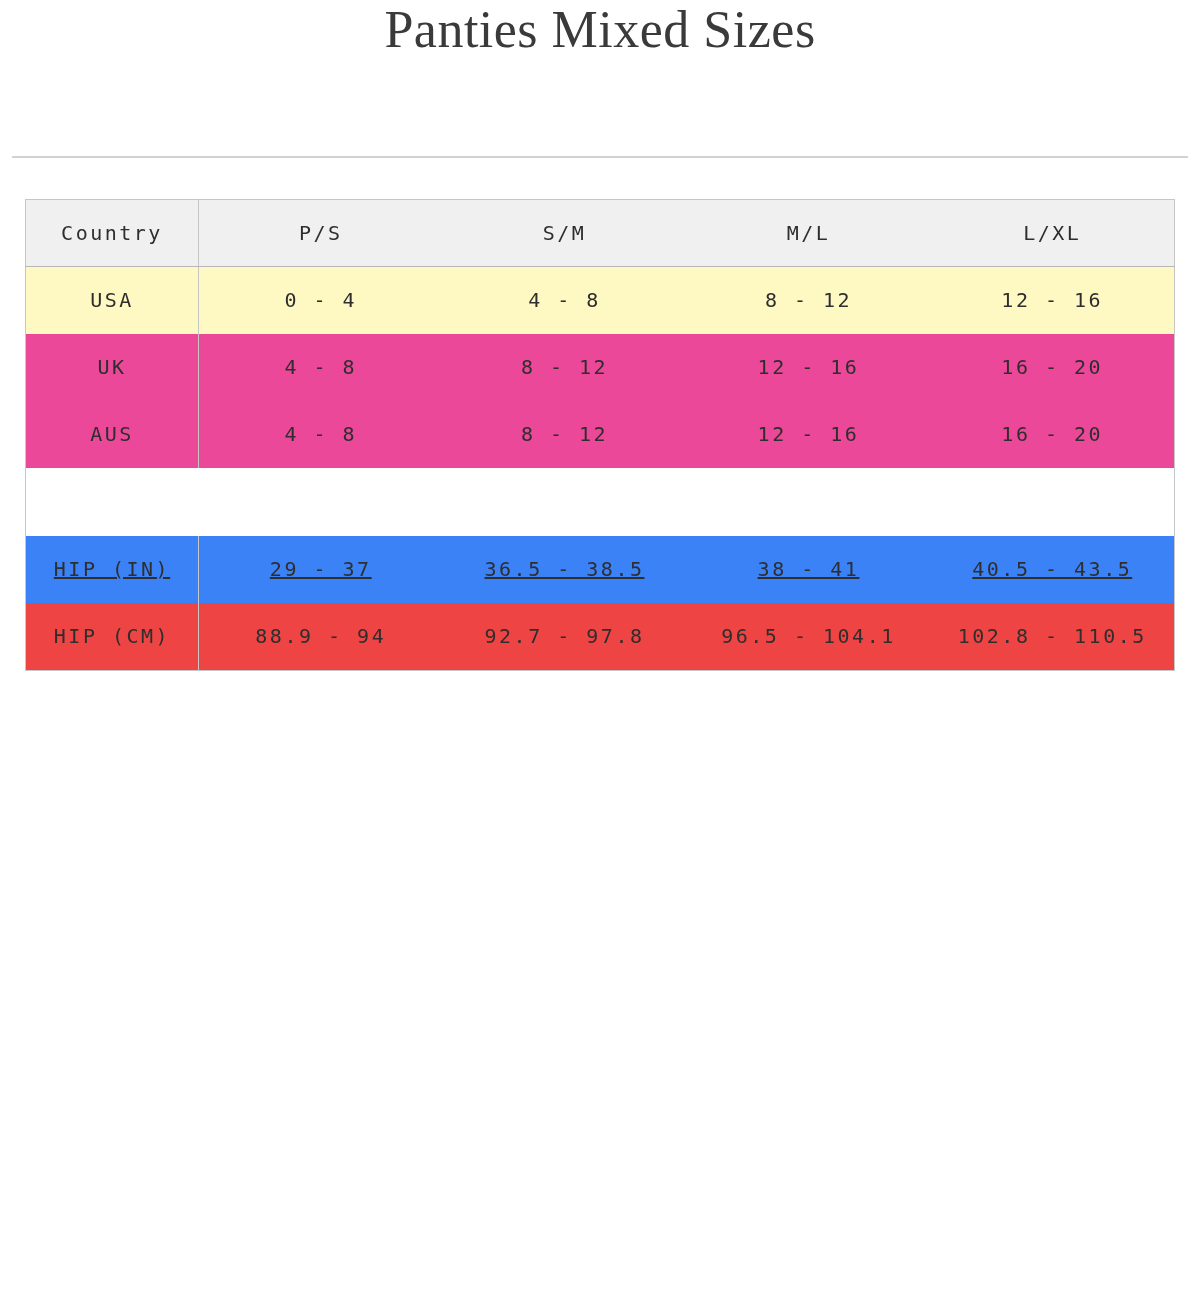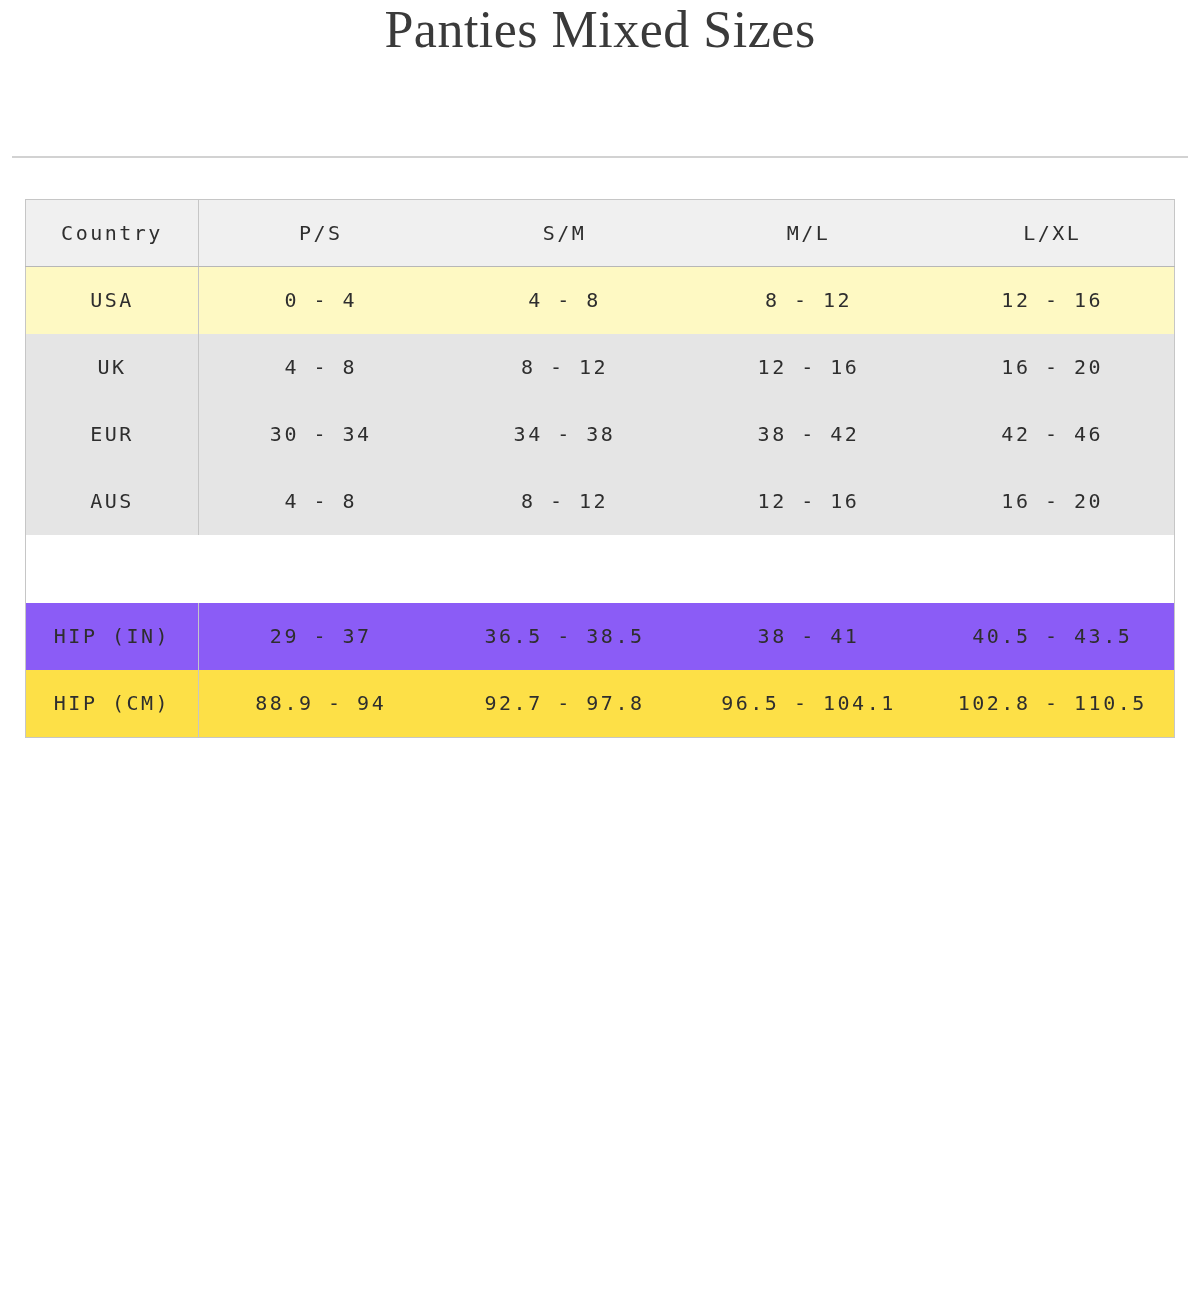--- a/index.html
+++ b/index.html
@@ -47,24 +47,24 @@
   tr.header-row th {
     height: 66px;
     background: #f0f0f0;
     border-bottom: 1px solid #b7b7b7;
   }
   tr.header-row th.label-cell,
   td.label-cell {
     border-right: 1px solid #c6c6c6;
   }
   tr.data-row td { height: 67px; background: #fef9c3; }
-  tr.data-row.striped td { background: #e5e5e5; }
+  tr.data-row.striped td { background: #ec4899; }
   tr.spacer-row td { height: 68px; background: #ffffff; border: none; }
-  tr.measure-row td { height: 67px; background: #fde047; }
-  tr.measure-row.shaded td { background: #8b5cf6; }
+  tr.measure-row td { height: 67px; background: #ef4444; }
+  tr.measure-row.shaded td { background: #3b82f6; text-decoration: underline; }
 </style>
 </head>
 <body>
 
 <div class="page-title">Panties Mixed Sizes</div>
 
 <div class="section-divider"></div>
 
 <table class="size-table">
   <colgroup>
@@ -91,27 +91,20 @@
       <td>12 - 16</td>
     </tr>
     <tr class="data-row striped">
       <td class="label-cell">UK</td>
       <td>4 - 8</td>
       <td>8 - 12</td>
       <td>12 - 16</td>
       <td>16 - 20</td>
     </tr>
     <tr class="data-row striped">
-      <td class="label-cell">EUR</td>
-      <td>30 - 34</td>
-      <td>34 - 38</td>
-      <td>38 - 42</td>
-      <td>42 - 46</td>
-    </tr>
-    <tr class="data-row striped">
       <td class="label-cell">AUS</td>
       <td>4 - 8</td>
       <td>8 - 12</td>
       <td>12 - 16</td>
       <td>16 - 20</td>
     </tr>
 
     <tr class="spacer-row">
       <td colspan="5"></td>
     </tr>

